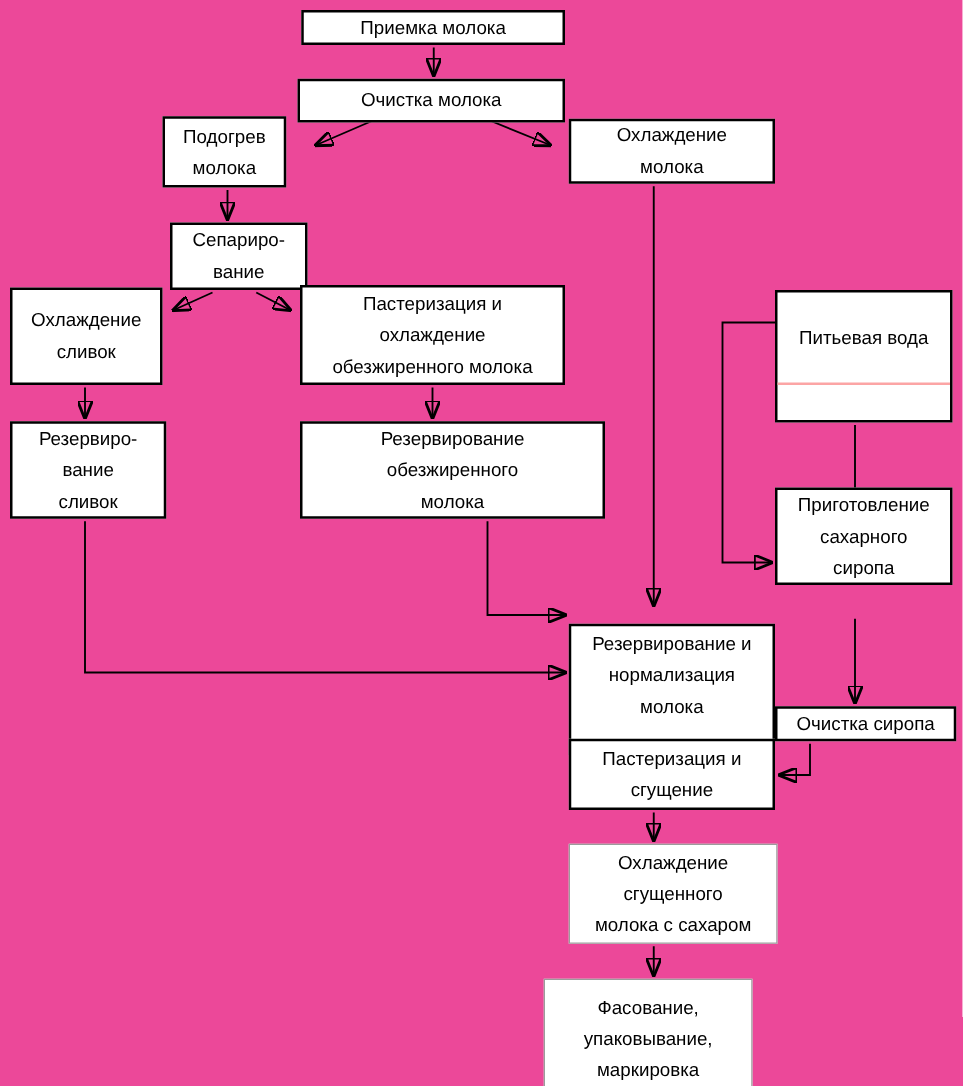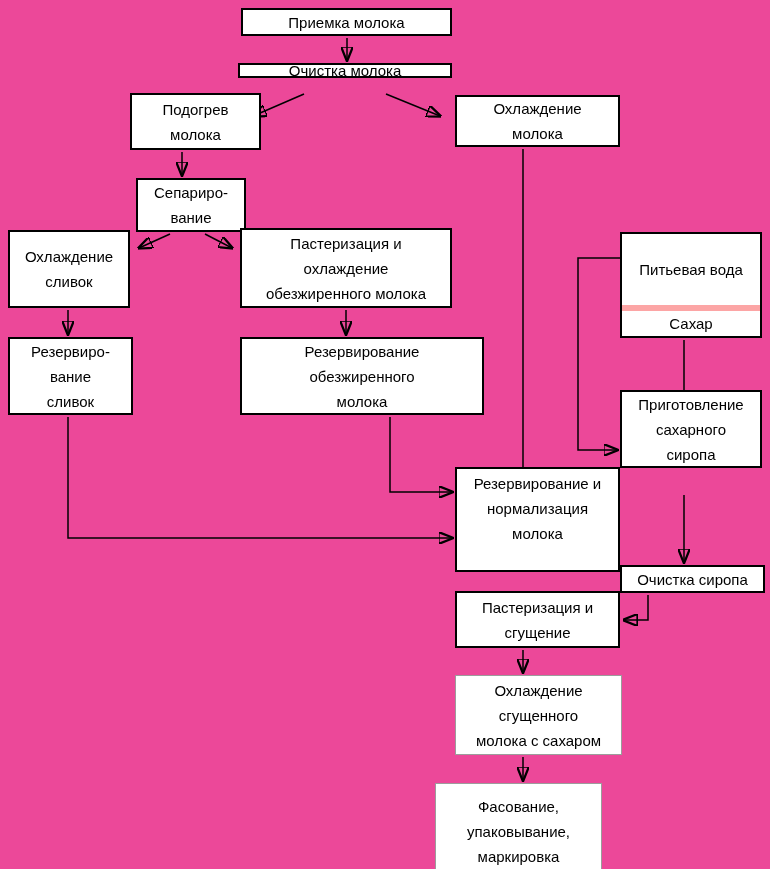--- a/index.html
+++ b/index.html
@@ -11,21 +11,21 @@
   .edges path{stroke:#000;stroke-width:1.5;fill:none}
   .node{
     position:absolute;z-index:2;background:#fff;
     border:2px solid #000;box-sizing:border-box;
     display:flex;align-items:center;justify-content:center;
     text-align:center;font-size:15px;line-height:25px;white-space:pre-line;
   }
   .node.light{border:1px solid #9c9c9c}
   .node.group{flex-direction:column;align-items:stretch;justify-content:flex-start}
   .cell{display:flex;align-items:center;justify-content:center;text-align:center;white-space:pre-line}
-  .cell-top{height:72px;border-bottom:6px solid #fca5a5}
+  .cell-top{height:72px;border-bottom:2px solid #fca5a5}
   .cell-bottom{flex:1}
   .pad-b{padding-bottom:22px}
 </style>
 </head>
 <body>
 
 <div class="page">
 
   <svg class="edges" width="770" height="869" viewBox="0 0 770 869" aria-hidden="true">
     <defs>
@@ -47,56 +47,55 @@
     <path d="M390 417 L390 492 L452 492" marker-end="url(#ah)"></path>
     <path d="M68 417 L68 538 L452 538" marker-end="url(#ah)"></path>
     <path d="M684 495 L684 562" marker-end="url(#ah)"></path>
     <path d="M648 595 L648 620 L624 620" marker-end="url(#ah)"></path>
     <path d="M523 650 L523 672" marker-end="url(#ah)"></path>
     <path d="M523 757 L523 780" marker-end="url(#ah)"></path>
   </svg>
 
   <div class="node" style="left:241px;top:8px;width:211px;height:28px">Приемка молока</div>
 
-  <div class="node" style="left:238px;top:63px;width:214px;height:15px">Очистка молока</div>
+  <div class="node" style="left:238px;top:63px;width:214px;height:35px">Очистка молока</div>
 
-  <div class="node" style="left:130px;top:93px;width:131px;height:57px">Подогрев
+  <div class="node" style="left:130px;top:93px;width:99px;height:57px">Подогрев
 молока</div>
 
   <div class="node" style="left:455px;top:95px;width:165px;height:52px">Охлаждение
 молока</div>
 
   <div class="node" style="left:136px;top:178px;width:110px;height:54px">Сепариро-
 вание</div>
 
   <div class="node" style="left:8px;top:230px;width:122px;height:78px">Охлаждение
 сливок</div>
 
   <div class="node" style="left:240px;top:228px;width:212px;height:80px">Пастеризация и
 охлаждение
 обезжиренного молока</div>
 
   <div class="node group" style="left:620px;top:232px;width:142px;height:106px">
     <div class="cell cell-top">Питьевая вода</div>
-    <div class="cell cell-bottom">Сахар</div>
   </div>
 
   <div class="node" style="left:8px;top:337px;width:125px;height:78px">Резервиро-
 вание
 сливок</div>
 
   <div class="node" style="left:240px;top:337px;width:244px;height:78px">Резервирование
 обезжиренного
 молока</div>
 
   <div class="node" style="left:620px;top:390px;width:142px;height:78px">Приготовление
 сахарного
 сиропа</div>
 
-  <div class="node pad-b" style="left:455px;top:467px;width:165px;height:105px">Резервирование и
+  <div class="node pad-b" style="left:455px;top:499px;width:165px;height:105px">Резервирование и
 нормализация
 молока</div>
 
   <div class="node" style="left:620px;top:565px;width:145px;height:28px">Очистка сиропа</div>
 
   <div class="node" style="left:455px;top:591px;width:165px;height:57px">Пастеризация и
 сгущение</div>
 
   <div class="node light" style="left:455px;top:675px;width:167px;height:80px">Охлаждение
 сгущенного

